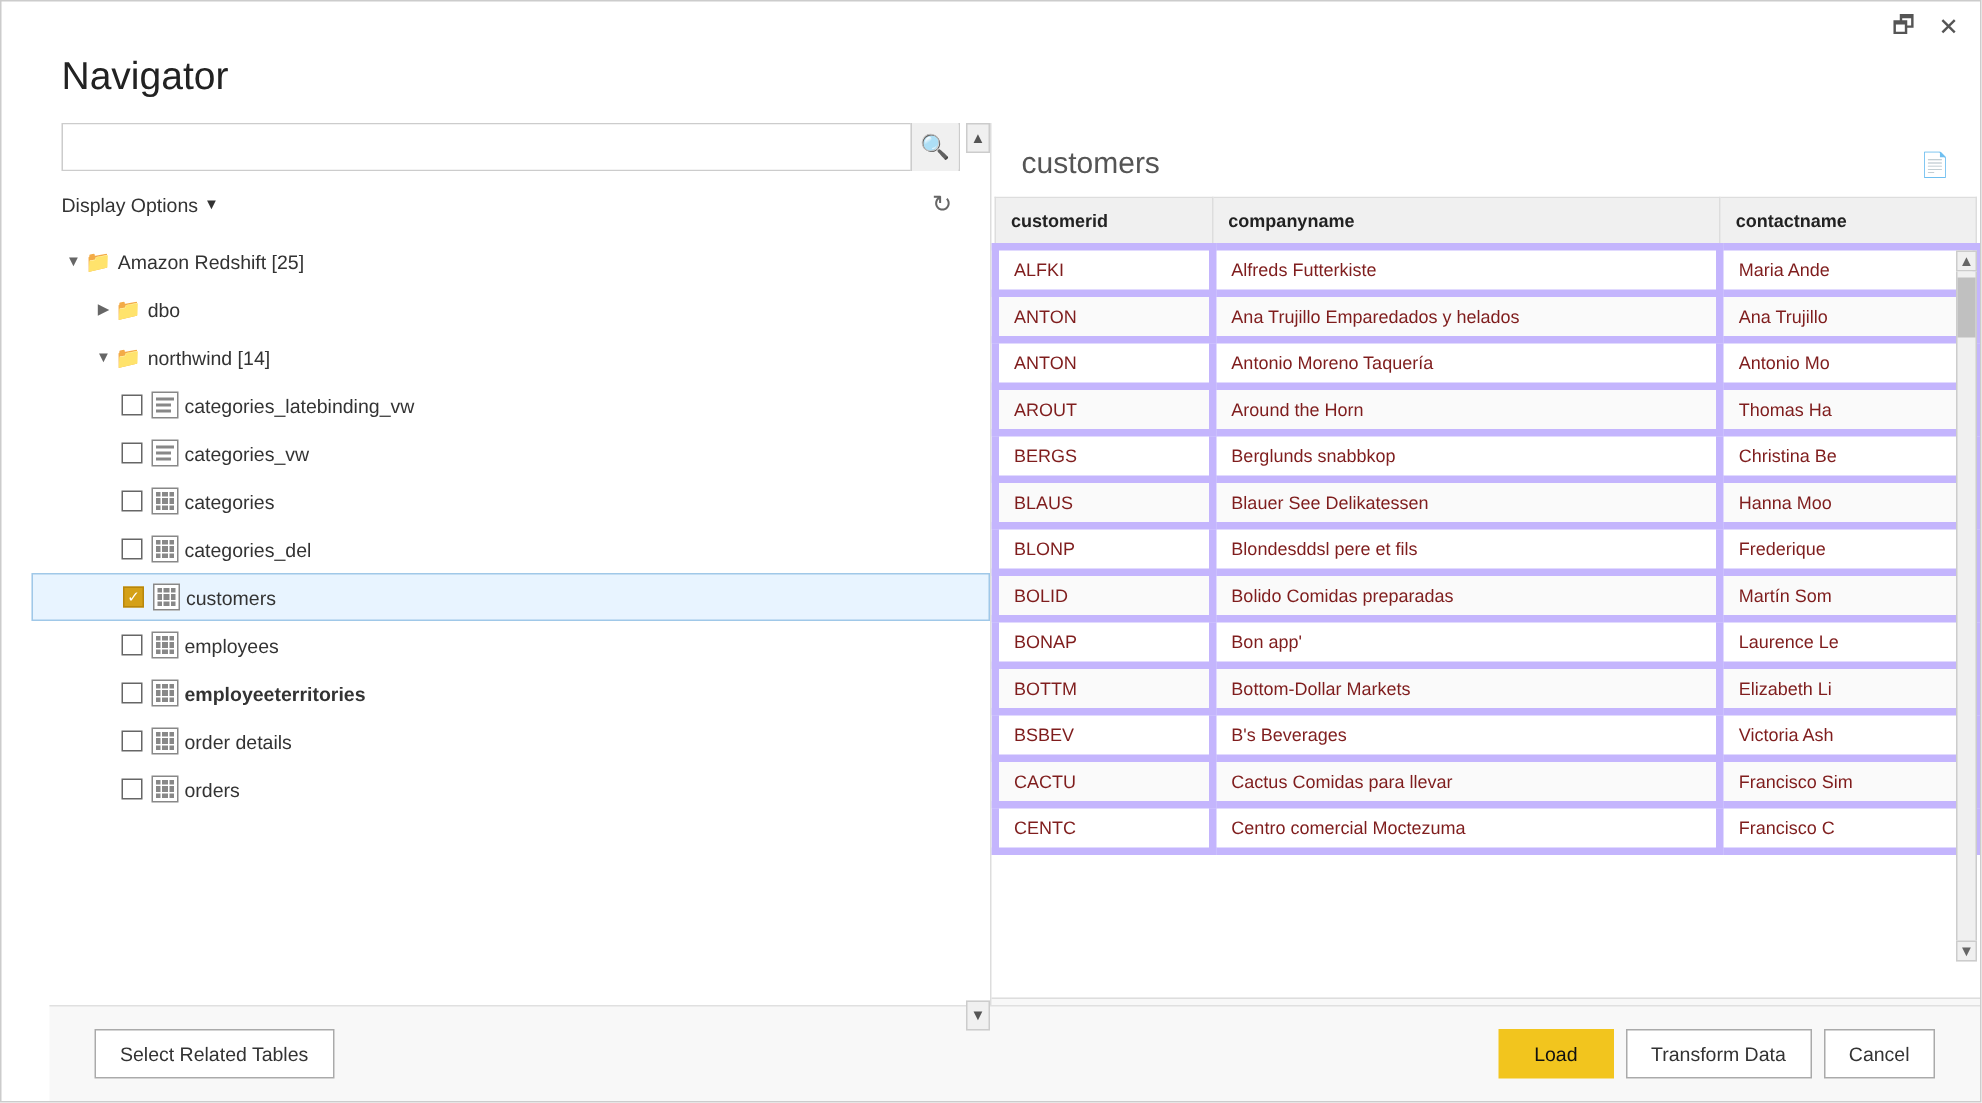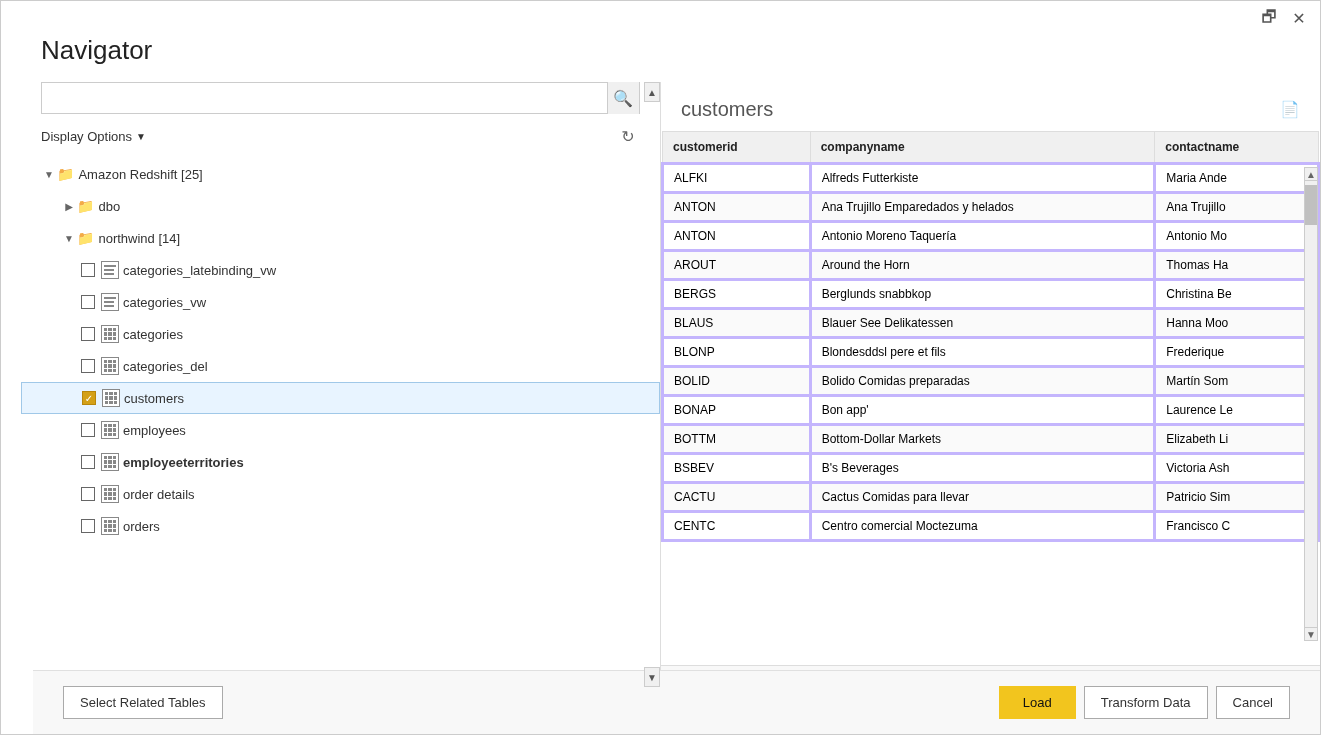--- a/index.html
+++ b/index.html
@@ -266,23 +266,23 @@
     .data-table thead th {
       background: #f0f0f0;
       border: 1px solid #ddd;
       padding: 8px 10px;
       text-align: left;
       font-weight: 600;
       color: #222;
       white-space: nowrap;
     }
     .data-table tbody td {
-      border: 3px solid #c4b5fd;
+      border: 5px solid #c4b5fd;
       padding: 6px 10px;
-      color: #000000;
+      color: #7f1d1d;
       white-space: nowrap;
       overflow: hidden;
       max-width: 200px;
       text-overflow: ellipsis;
     }
     .data-table tbody tr:nth-child(even) {
       background: #fafafa;
     }
 
     .table-scroll-container {
@@ -704,21 +704,21 @@
                 <td>Elizabeth Li</td>
               </tr>
               <tr>
                 <td>BSBEV</td>
                 <td>B's Beverages</td>
                 <td>Victoria Ash</td>
               </tr>
               <tr>
                 <td>CACTU</td>
                 <td>Cactus Comidas para llevar</td>
-                <td>Patricio Sim</td>
+                <td>Francisco Sim</td>
               </tr>
               <tr>
                 <td>CENTC</td>
                 <td>Centro comercial Moctezuma</td>
                 <td>Francisco C</td>
               </tr>
             </tbody>
         </table>
       </div>
 

